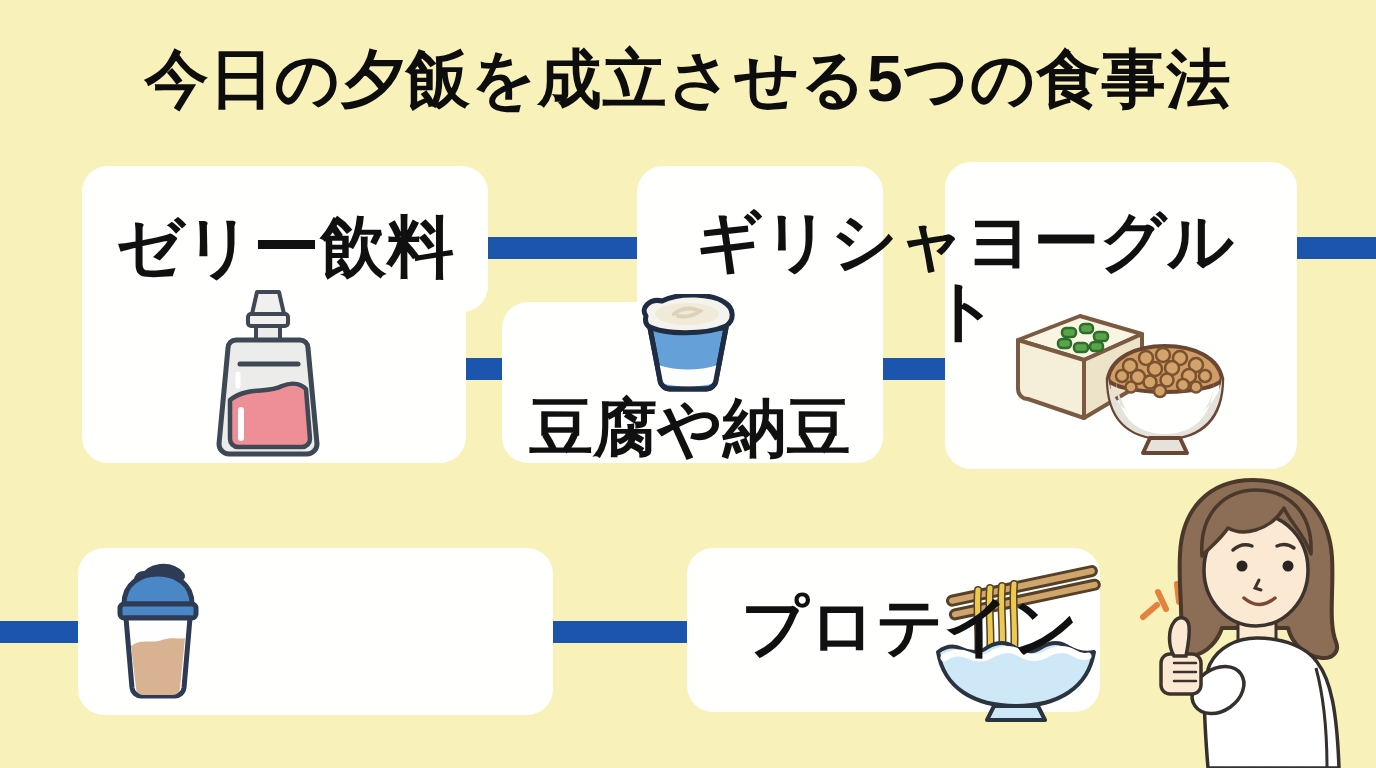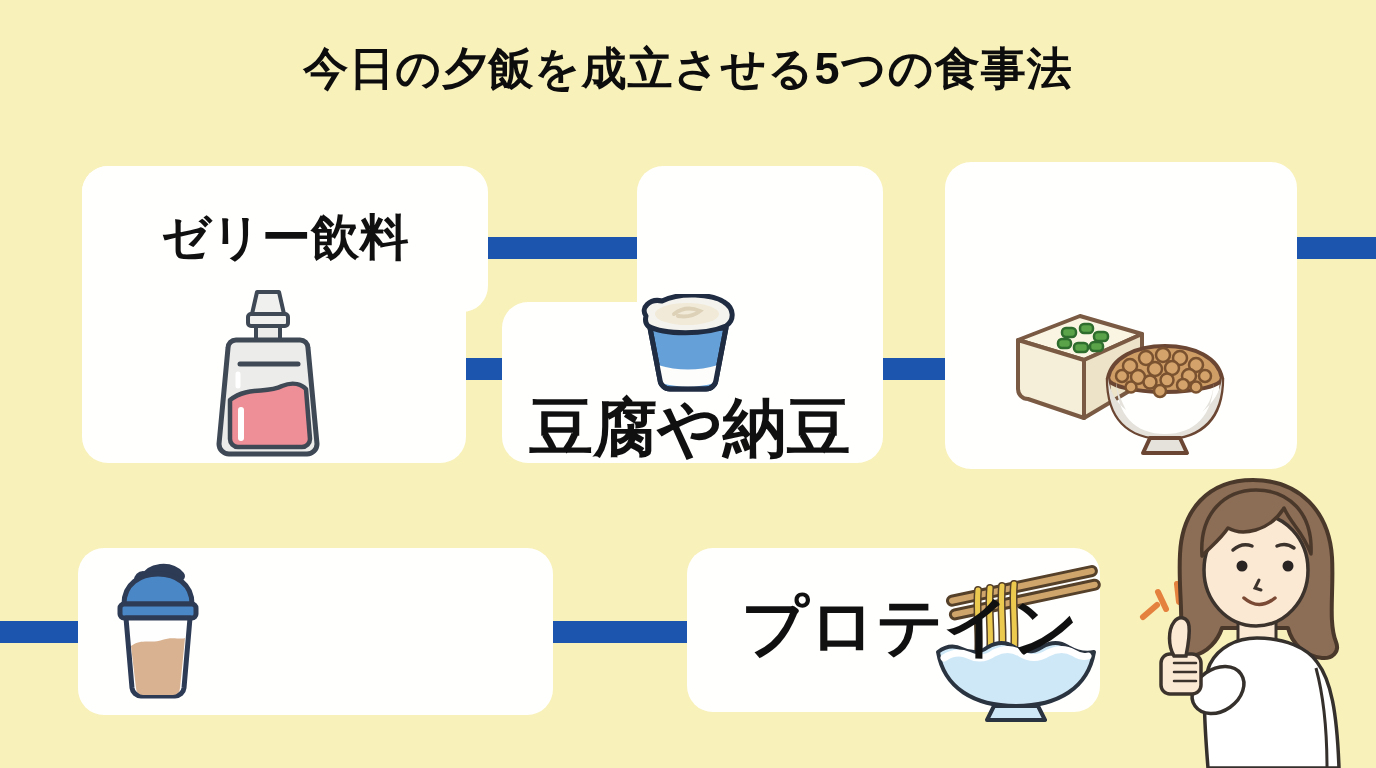--- a/index.html
+++ b/index.html
@@ -6,21 +6,21 @@
   .canvas{
     position:relative;
     width:1376px;height:768px;
     background:#f8f1ba;
     overflow:hidden;
     font-family:"Liberation Sans","DejaVu Sans",sans-serif;
   }
   .title{
     position:absolute;left:0;top:44px;width:1376px;
     text-align:center;
-    font-size:45px;font-weight:900;line-height:1.1;
+    font-size:64px;font-weight:900;line-height:1.1;
     color:#0d0d0d;letter-spacing:1px;
     z-index:5;
   }
   .bar{
     position:absolute;height:22px;background:#1b55ad;z-index:1;
   }
   .card{
     position:absolute;background:#fffffe;border-radius:26px;z-index:2;
   }
   .label{
@@ -45,21 +45,22 @@
   <div class="bar" style="left:543px;top:621px;width:152px;"></div>
 
   <div class="card" style="left:82px;top:166px;width:406px;height:146px;"></div>
   <div class="card" style="left:82px;top:166px;width:384px;height:297px;"></div>
   <div class="card" style="left:637px;top:166px;width:246px;height:297px;"></div>
   <div class="card" style="left:502px;top:302px;width:360px;height:161px;"></div>
   <div class="card" style="left:945px;top:162px;width:352px;height:307px;"></div>
   <div class="card" style="left:78px;top:548px;width:475px;height:167px;"></div>
   <div class="card" style="left:687px;top:548px;width:413px;height:164px;"></div>
 
-  <div class="label" style="left:82px;top:212px;width:406px;font-size:49px;">ゼリー飲料</div>
+  <div class="label" style="left:82px;top:212px;width:406px;font-size:67px;">ゼリー飲料</div>
+  <div class="label" style="left:665px;top:207px;width:600px;font-size:66px;">ギリシャヨーグルト</div>
   <div class="label" style="left:490px;top:395px;width:400px;font-size:64px;">豆腐や納豆</div>
   <div class="label" style="left:715px;top:592px;width:390px;font-size:66px;">プロテイン</div>
 
   <span class="icon" style="left:200px;top:288px;">
     <svg width="136" height="174" viewBox="0 0 136 174">
       <path d="M57,4 h22 l5,22 h-32 z" fill="#f0f0ee" stroke="#3f4855" stroke-width="4" stroke-linejoin="round"></path>
       <rect x="48" y="26" width="40" height="12" rx="3" fill="#f0f0ee" stroke="#3f4855" stroke-width="4"></rect>
       <rect x="56" y="38" width="24" height="16" fill="#ececea" stroke="#3f4855" stroke-width="4"></rect>
       <path d="M36,52 h64 a8,8 0 0 1 8,8 l9,96 a10,10 0 0 1 -10,10 h-78 a10,10 0 0 1 -10,-10 l9,-96 a8,8 0 0 1 8,-8 z" fill="#ececea" stroke="#3f4855" stroke-width="5" stroke-linejoin="round"></path>
       <line x1="40" y1="76" x2="98" y2="76" stroke="#3f4855" stroke-width="5" stroke-linecap="round"></line>

